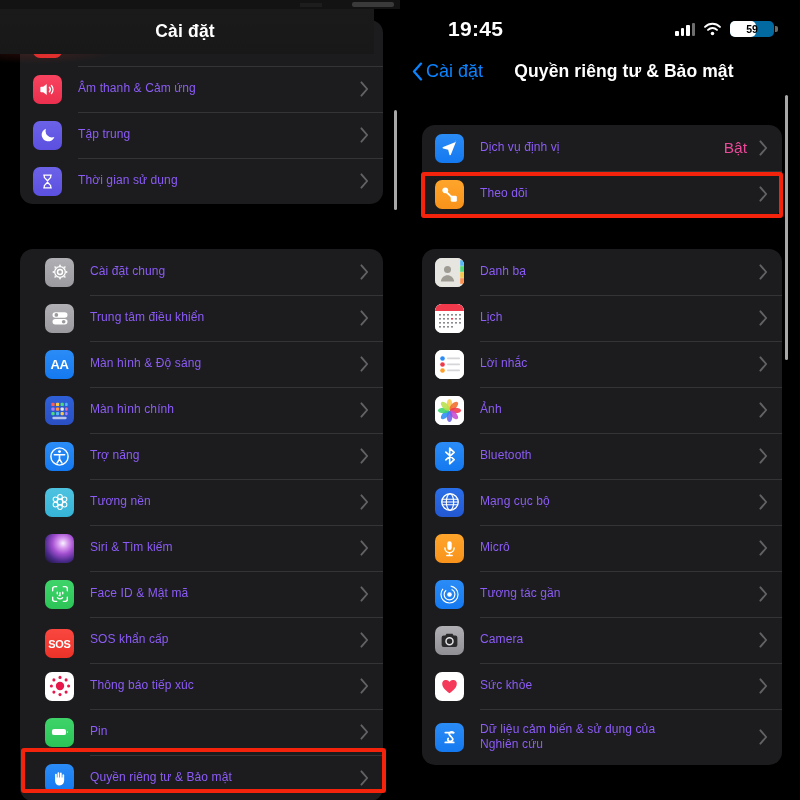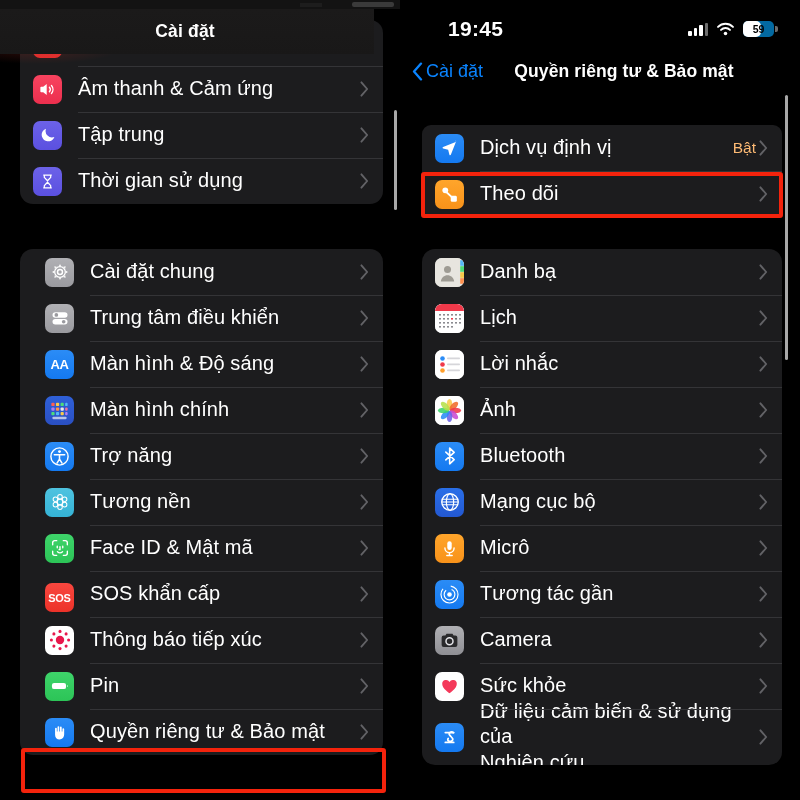--- a/index.html
+++ b/index.html
@@ -28,21 +28,21 @@
   
   .cell { display: flex; align-items: flex-end; gap: 2px; height: 13px; }
   .cell i { width: 3.5px; background: #fff; border-radius: 1px; display: block; }
   .cell i:nth-child(1){ height: 5px; }
   .cell i:nth-child(2){ height: 8px; }
   .cell i:nth-child(3){ height: 11px; }
   .cell i:nth-child(4){ height: 13px; background: #6d6d6d; }
 
   .wifi { width: 19px; height: 14px; }
   .batt {
-    position: relative; width: 31px; height: 16px;
+    position: relative; width: 44px; height: 16px;
     border-radius: 5px; background: #0369a1; overflow: visible;
   }
   .batt-fill {
     position: absolute; left: 0; top: 0; bottom: 0; width: 59%;
     background: #fff; border-radius: 5px;
   }
   .batt-num {
     position: absolute; inset: 0; display: flex; align-items: center; justify-content: center;
     font-size: 10.5px; font-weight: 700; color: #000; z-index: 2; letter-spacing: -.2px;
   }
@@ -105,25 +105,25 @@
   .row + .row::before {
     content: ""; position: absolute; left: 58px; right: 0; top: 0;
     height: 1px; background: #343437;
   }
   .ricon {
     width: 29px; height: 29px; border-radius: 7px;
     flex: 0 0 29px; position: relative; overflow: hidden;
     display: flex; align-items: center; justify-content: center;
   }
   .rlabel {
-    margin-left: 16px; color: #ffffff; font-size: 20px;
+    margin-left: 16px; color: #8b5cf6; font-size: 12px;
     white-space: pre-line; line-height: 1.28; letter-spacing: .1px;
   }
   .rspacer { flex: 1 1 auto; }
-  .rvalue { color: #fdba74; font-size: 15.5px; margin-right: 3px; }
+  .rvalue { color: #ec4899; font-size: 15.5px; margin-right: 12px; }
   .chev {
     width: 9px; height: 16px; flex: 0 0 9px; opacity: .62;
   }
 
   
   .row.clipped { height: 46px; }
 
   
   .redbox {
     position: absolute; border: 4px solid #f4230c; border-radius: 3px;
@@ -340,20 +340,28 @@
             </g>
           </svg>
         </div>
         <div class="rlabel">Tương nền</div>
         <div class="rspacer"></div>
         <svg class="chev" viewBox="0 0 10 18">
             <path d="M1.5 1.5 L8 9 L1.5 16.5" fill="none" stroke="#8e8e93" stroke-width="2.1" stroke-linecap="round" stroke-linejoin="round"></path>
           </svg>
       </div>
       <div class="row">
+        <div class="ricon ic-siri"></div>
+        <div class="rlabel">Siri &amp; Tìm kiếm</div>
+        <div class="rspacer"></div>
+        <svg class="chev" viewBox="0 0 10 18">
+            <path d="M1.5 1.5 L8 9 L1.5 16.5" fill="none" stroke="#8e8e93" stroke-width="2.1" stroke-linecap="round" stroke-linejoin="round"></path>
+          </svg>
+      </div>
+      <div class="row">
         <div class="ricon ic-faceid">
           <svg width="22" height="22" viewBox="0 0 24 24">
             <g fill="none" stroke="#fff" stroke-width="1.5" stroke-linecap="round">
               <path d="M4 8.4V6.2A2.2 2.2 0 0 1 6.2 4h2.2M15.6 4h2.2A2.2 2.2 0 0 1 20 6.2v2.2M20 15.6v2.2a2.2 2.2 0 0 1-2.2 2.2h-2.2M8.4 20H6.2A2.2 2.2 0 0 1 4 17.8v-2.2"></path>
               <path d="M9 10v1.8M15 10v1.8M12 10.6v3.2h-1"></path>
               <path d="M9.2 16.1a4.2 4.2 0 0 0 5.6 0"></path>
             </g>
           </svg>
         </div>
         <div class="rlabel">Face ID &amp; Mật mã</div>
@@ -455,21 +463,21 @@
         <svg class="chev-back" viewBox="0 0 11 19">
             <path d="M9 1.6 L2 9.5 L9 17.4" fill="none" stroke="#0a84ff" stroke-width="2.3" stroke-linecap="round" stroke-linejoin="round"></path>
           </svg>
         <span>Cài đặt</span>
       </div>
       <div class="nav-title">Quyền riêng tư &amp; Bảo mật</div>
     </div>
 
     <div class="scrollbar" style="left:385px; top:95px; height:265px;"></div>
 
-    <div class="card" style="left:22px; top:125px; width:360px;border-radius:9px;">
+    <div class="card" style="left:22px; top:125px; width:360px;">
       <div class="row">
         <div class="ricon ic-loc">
           <svg width="19" height="19" viewBox="0 0 24 24">
               <path fill="#fff" d="M20.6 3.6 3.9 10.2c-.9.4-.8 1.6.1 1.8l6.3 1.6 1.6 6.3c.2.9 1.4 1 1.8.1l6.6-16.7c.3-.7-.4-1.4-1.1-1.1z"></path>
             </svg>
         </div>
         <div class="rlabel">Dịch vụ định vị</div>
         <div class="rspacer"></div>
         <div class="rvalue">Bật</div>
         <svg class="chev" viewBox="0 0 10 18">

